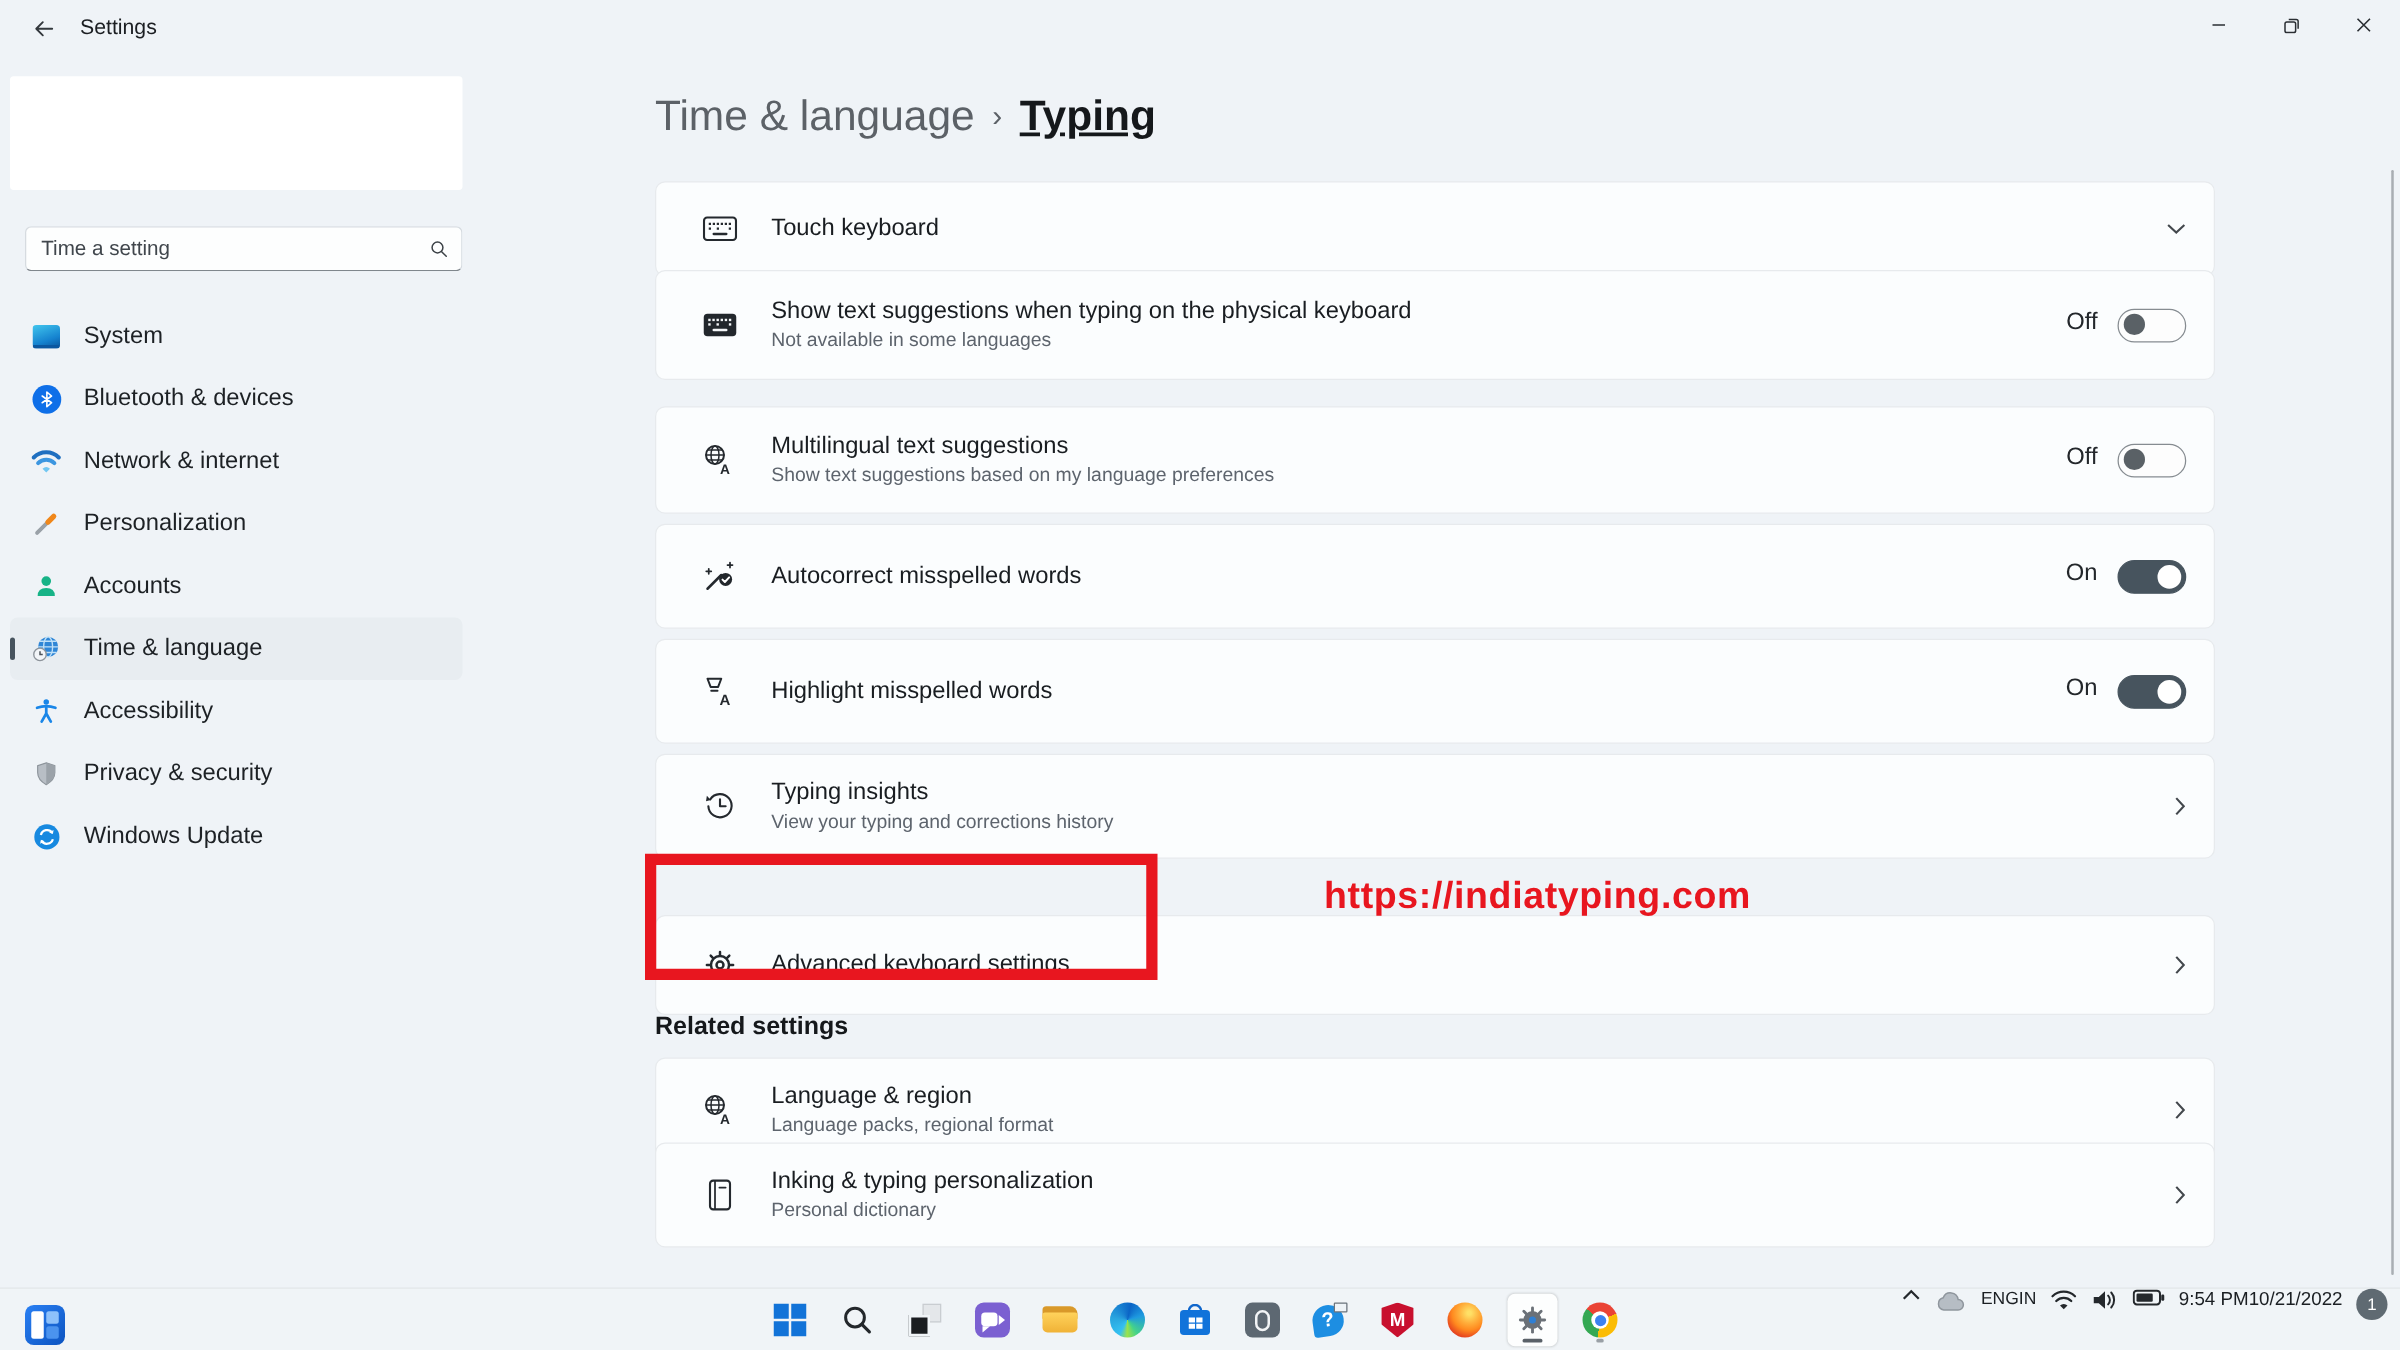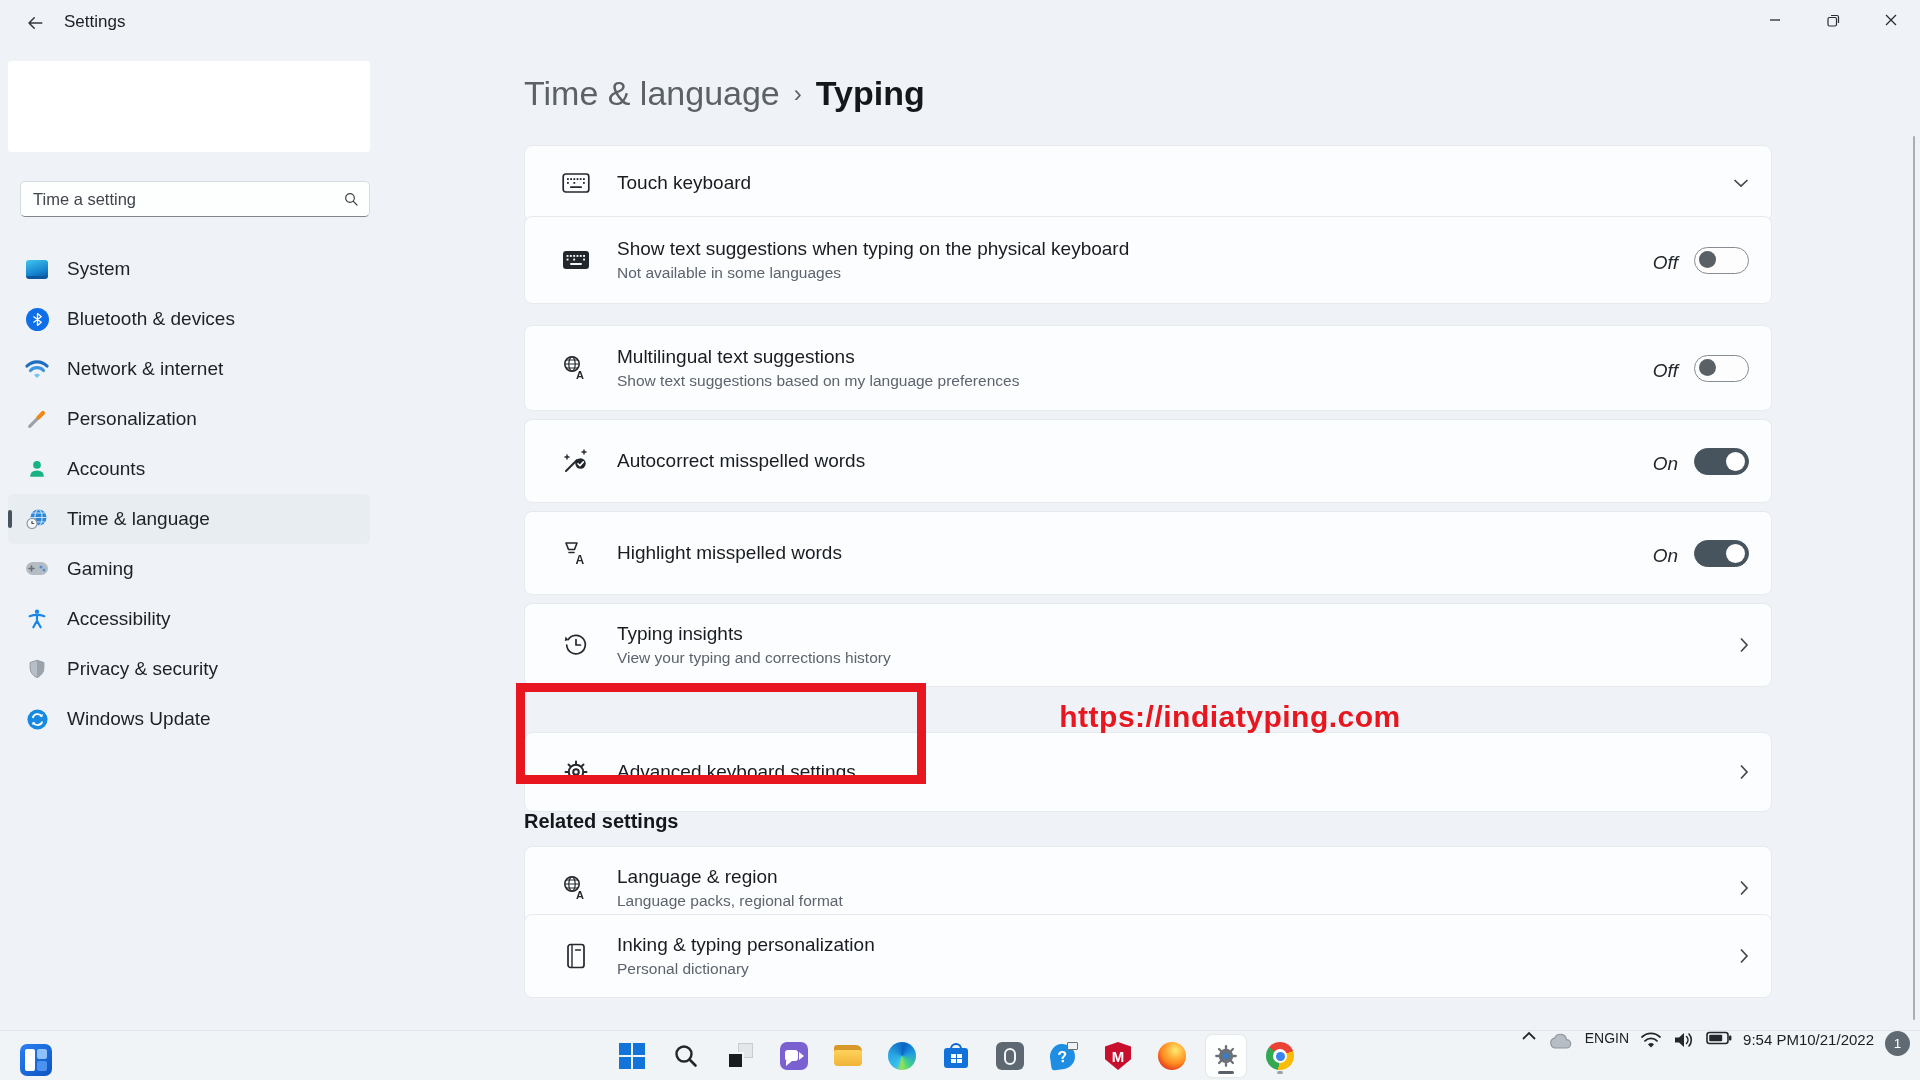--- a/index.html
+++ b/index.html
@@ -26,29 +26,29 @@
   .nav-ico { width:26px; height:26px; display:flex; align-items:center; justify-content:center; }
 
   
   .ico-system { width:22px; height:19px; border-radius:3px; background:linear-gradient(160deg,#41c6ee 0%,#1582cf 70%,#0d5fa8 100%); border-bottom:3px solid #0b57a0; }
   .ico-circle-bt { width:23px; height:23px; border-radius:50%; background:#0f6fe8; display:flex; align-items:center; justify-content:center; }
 
   
   .breadcrumb { position:absolute; left:524px; top:74px; display:flex; align-items:baseline; gap:14px; }
   .bc-parent { font-size:34px; color:#5c6167; cursor:pointer; }
   .bc-sep { font-size:24px; color:#5c6167; position:relative; top:-3px; }
-  .bc-current { font-size:34px; font-weight:700; color:#15181b; }
+  .bc-current { font-size:34px; font-weight:700; color:#15181b;text-decoration:underline; }
 
   .card { position:absolute; left:524px; width:1248px; background:#fbfdfe; border:1px solid #e7eaed; border-radius:8px; display:flex; align-items:center; padding:0 22px 0 36px; }
   .row-icon { width:30px; height:30px; flex:0 0 30px; display:flex; align-items:center; justify-content:center; margin-right:26px; }
   .row-text { flex:1; }
   .row-title { font-size:19px; color:#191d21; }
   .row-sub { font-size:15.5px; color:#5d646d; margin-top:4px; }
   .row-sub:empty { display:none; }
-  .row-ctrl { display:flex; align-items:flex-end; gap:16px;font-style:italic; }
+  .row-ctrl { display:flex; align-items:flex-start; gap:16px; }
   .state-label { font-size:19px; color:#23272b; }
 
   .toggle { width:55px; height:27px; border-radius:14px; position:relative; cursor:pointer; display:inline-block; }
   .toggle.Off { background:#fdfdfd; border:1.5px solid #868c91; }
   .toggle.Off::after { content:""; position:absolute; left:4px; top:3.5px; width:17px; height:17px; border-radius:50%; background:#5a6166; }
   .toggle.On { background:#47545e; border:1.5px solid #47545e; }
   .toggle.On::after { content:""; position:absolute; right:3.5px; top:3px; width:19px; height:19px; border-radius:50%; background:#ffffff; }
 
   .section-header { position:absolute; left:524px; top:810px; font-size:20px; font-weight:700; color:#15181b; }
 
@@ -221,31 +221,20 @@
       <span class="nav-ico">
         <svg width="24" height="24" viewBox="0 0 24 24">
           <circle cx="13.5" cy="10.5" r="8" fill="#2f86d6"></circle>
           <ellipse cx="13.5" cy="10.5" rx="3.6" ry="8" fill="none" stroke="#bfe0f7" stroke-width="1.1"></ellipse>
           <path d="M5.5 10.5 H21.5 M7 6 H20 M7 15 H20" stroke="#bfe0f7" stroke-width="1.1" fill="none"></path>
           <circle cx="7" cy="16.5" r="5" fill="#f2f5f8" stroke="#8d949b" stroke-width="1.1"></circle>
           <path d="M7 14 V16.5 H9.2" stroke="#4b5258" stroke-width="1.2" fill="none"></path>
         </svg>
       </span>
       <span class="nav-label">Time &amp; language</span>
-    </div>
-    <div class="nav-item">
-      <span class="nav-ico">
-        <svg width="24" height="16" viewBox="0 0 24 16">
-            <rect x="1" y="1" width="22" height="13" rx="6.5" fill="#b6bcc3"></rect>
-            <path d="M6.5 5 V10 M4 7.5 H9" stroke="#6a7178" stroke-width="1.6" stroke-linecap="round"></path>
-            <circle cx="16" cy="6" r="1.5" fill="#4d8fd6"></circle>
-            <circle cx="19" cy="9" r="1.5" fill="#4d8fd6"></circle>
-          </svg>
-      </span>
-      <span class="nav-label">Gaming</span>
     </div>
     <div class="nav-item">
       <span class="nav-ico">
         <svg width="22" height="22" viewBox="0 0 24 24">
             <circle cx="12" cy="4" r="2.4" fill="#1a86e8"></circle>
             <path d="M4 9 Q12 6.2 20 9" stroke="#1a86e8" stroke-width="2.4" fill="none" stroke-linecap="round"></path>
             <path d="M12 8 V14 M12 14 L8 21 M12 14 L16 21" stroke="#1a86e8" stroke-width="2.4" fill="none" stroke-linecap="round"></path>
           </svg>
       </span>
       <span class="nav-label">Accessibility</span>

